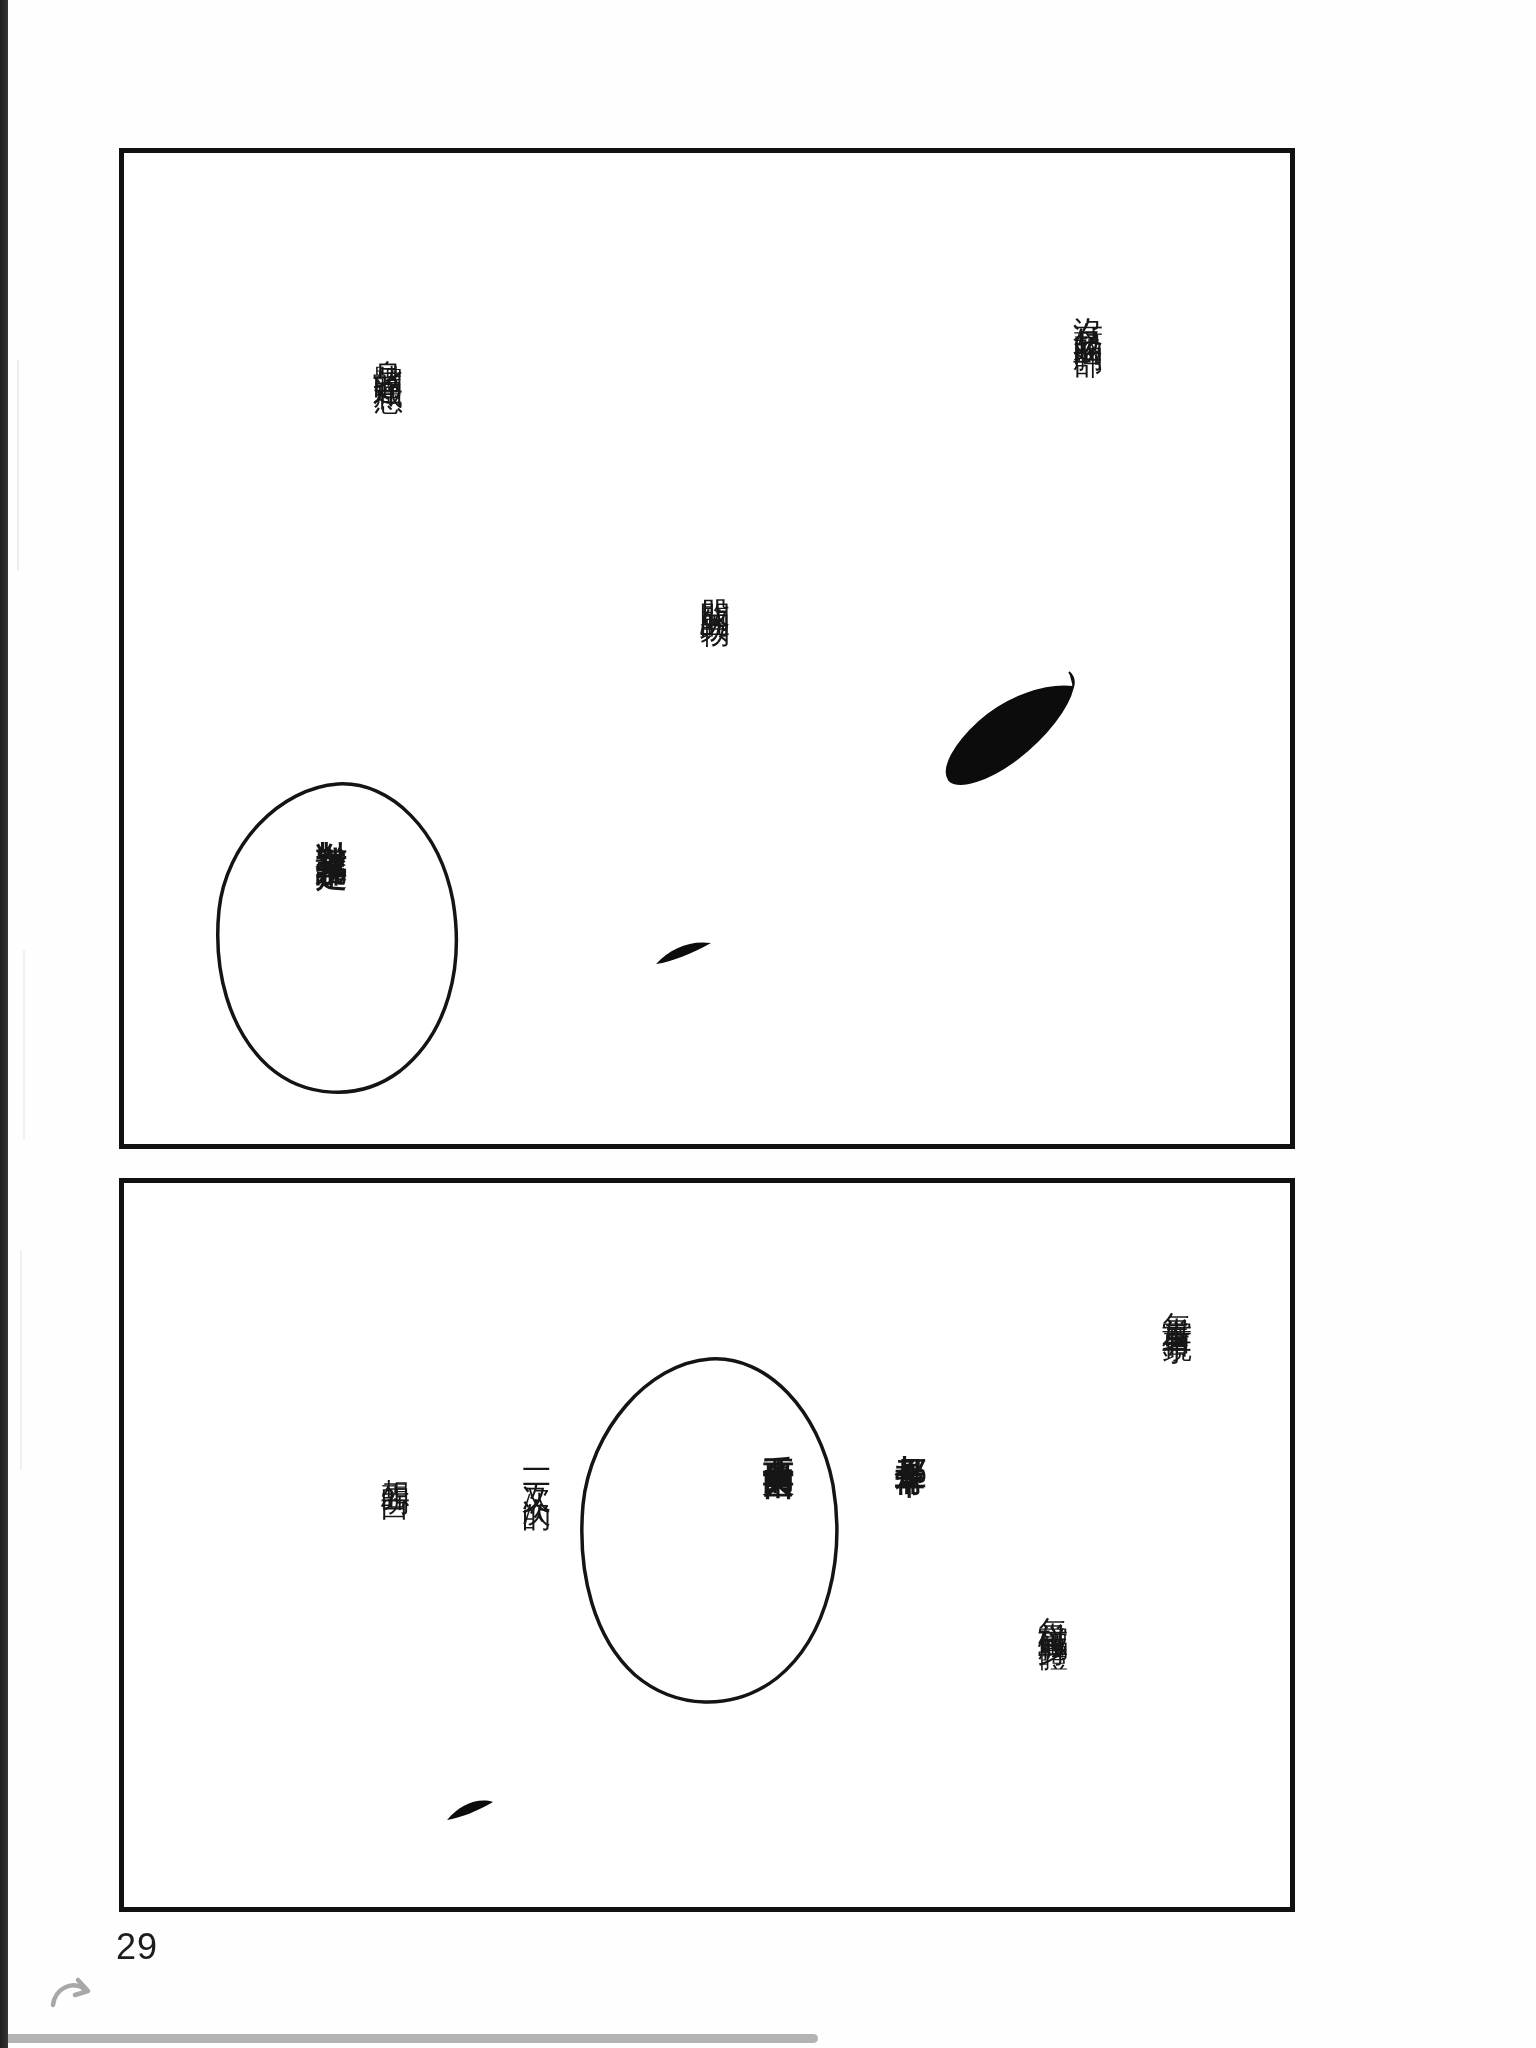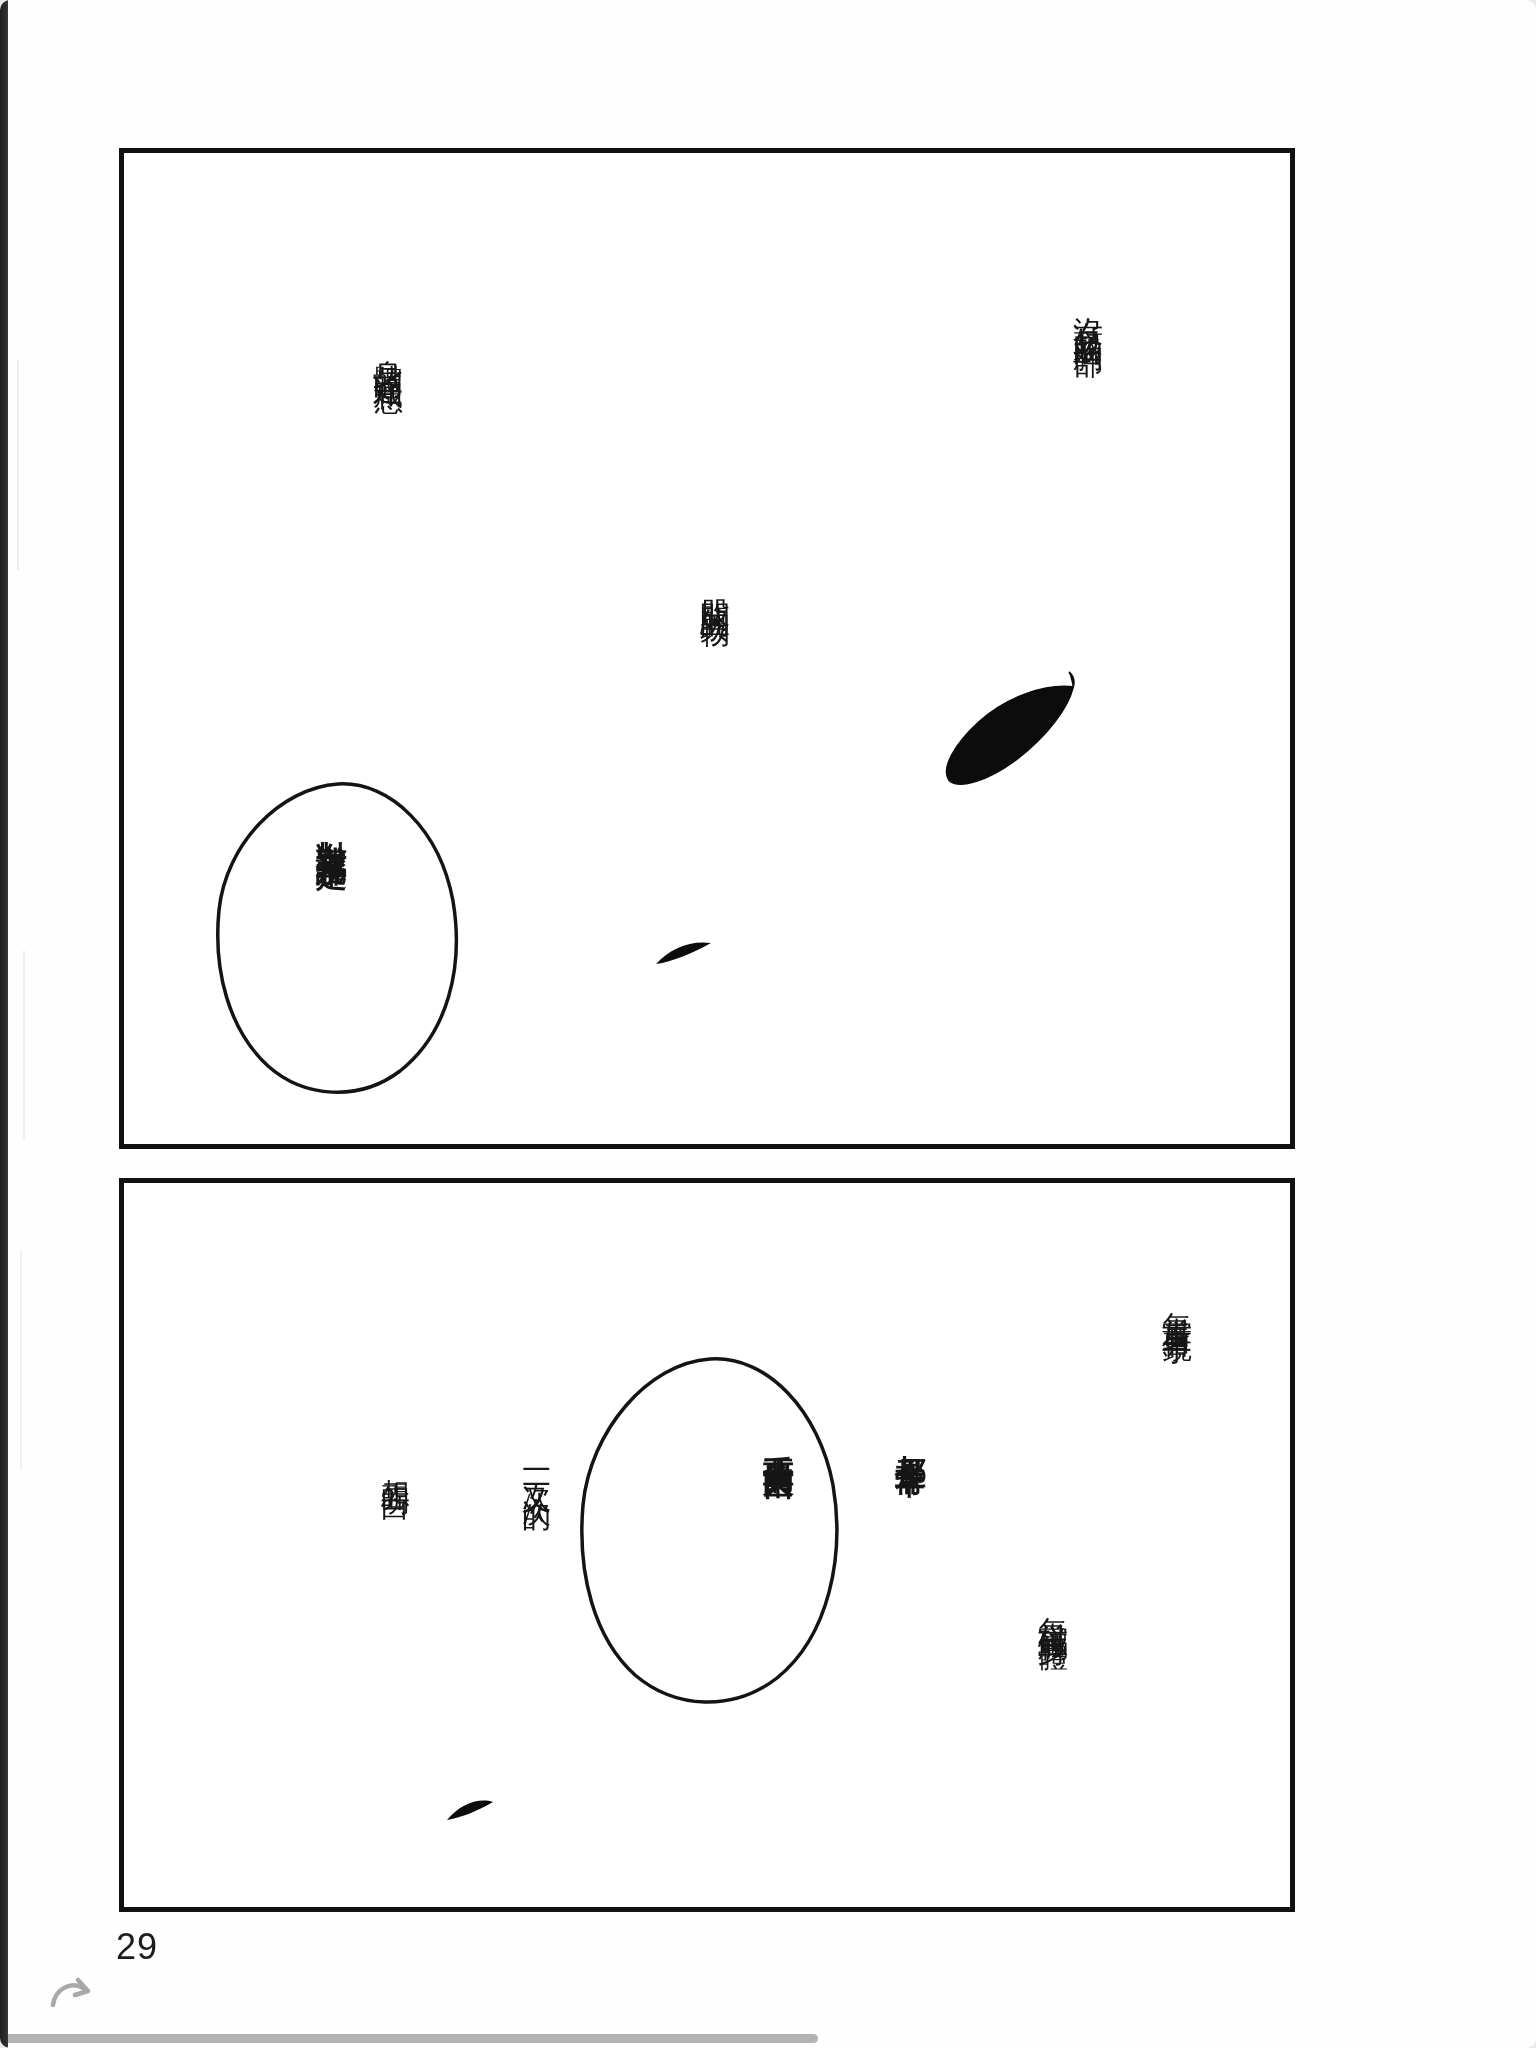--- a/index.html
+++ b/index.html
@@ -3,21 +3,20 @@
 <meta charset="utf-8">
 <style>
   html,body{margin:0;padding:0;background:#e9e9e9;}
   #page{
     position:relative;
     width:1536px;height:2048px;
     background:#fefefe;
     overflow:hidden;
     font-family:"Liberation Sans", sans-serif;
     color:#141414;
-    border-radius:10px;
   }
   
   .spine{
     position:absolute;left:0;top:0;width:8px;height:2048px;
     background:linear-gradient(90deg,#1f1f1f 0%,#2d2d2d 70%,#3a3a3a 100%);
   }
   .scan-streak{position:absolute;width:2px;background:#ededed;}
   .streak1{left:17px;top:360px;height:210px;}
   .streak2{left:23px;top:950px;height:190px;background:#f1f1f1;}
   .streak3{left:20px;top:1250px;height:220px;background:#f0f0f0;}

